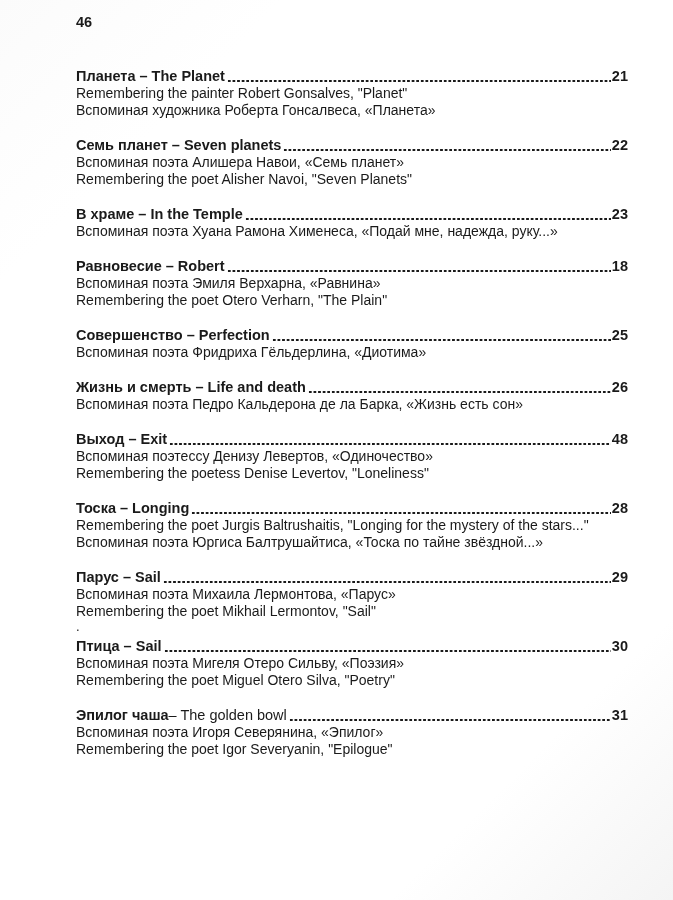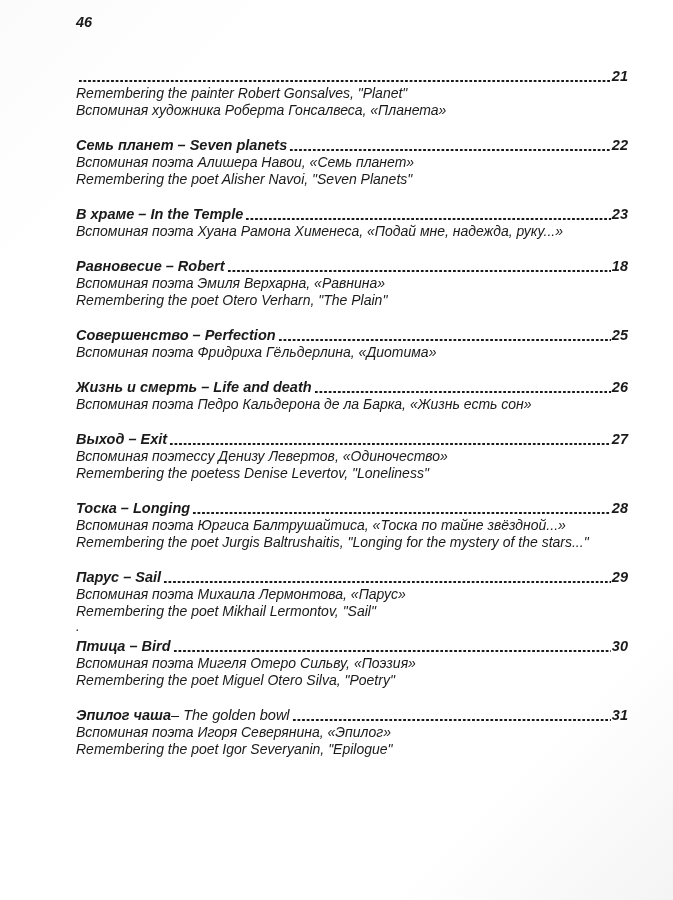--- a/index.html
+++ b/index.html
@@ -12,21 +12,20 @@
     font-family: "Liberation Sans", "DejaVu Sans", sans-serif;
     color: #1a1a1a;
     background: linear-gradient(135deg, #fbfbfb 0%, #ffffff 18%, #ffffff 82%, #f4f4f4 100%);
     overflow: hidden;
   }
   .page {
     box-sizing: border-box;
     width: 673px;
     height: 900px;
     padding: 14px 45px 0 76px;
-    font-style: italic;
   }
   .page-number {
     font-weight: bold;
     font-size: 14.5px;
     line-height: 17px;
     margin-bottom: 37px;
   }
   .entry {
     margin-bottom: 18px;
   }
@@ -67,20 +66,21 @@
 </style>
 </head>
 <body>
 
 <div class="page">
   <div class="page-number">46</div>
 
   <div class="entries">
   <div class="entry">
     <div class="title-line">
+      <span class="t-bold">Планета – The Planet</span>
           <span class="t-reg"></span>
       <span class="leader"></span>
       <span class="pageref">21</span>
     </div>
     <div class="sub">Remembering the painter Robert Gonsalves, "Planet"</div>
     <div class="sub">Вспоминая художника Роберта Гонсалвеса, «Планета»</div>
 
   </div>
 
   <div class="entry">
@@ -138,54 +138,54 @@
     </div>
     <div class="sub">Вспоминая поэта Педро Кальдерона де ла Барка, «Жизнь есть сон»</div>
 
   </div>
 
   <div class="entry">
     <div class="title-line">
       <span class="t-bold">Выход – Exit</span>
           <span class="t-reg"></span>
       <span class="leader"></span>
-      <span class="pageref">27</span>
+      <span class="pageref">48</span>
     </div>
     <div class="sub">Вспоминая поэтессу Денизу Левертов, «Одиночество»</div>
     <div class="sub">Remembering the poetess Denise Levertov, "Loneliness"</div>
 
   </div>
 
   <div class="entry">
     <div class="title-line">
       <span class="t-bold">Тоска – Longing </span>
           <span class="t-reg"></span>
       <span class="leader"></span>
       <span class="pageref">28</span>
     </div>
+    <div class="sub">Remembering the poet Jurgis Baltrushaitis, "Longing for the mystery of the stars..."</div>
     <div class="sub">Вспоминая поэта Юргиса Балтрушайтиса, «Тоска по тайне звёздной...»</div>
-    <div class="sub">Remembering the poet Jurgis Baltrushaitis, "Longing for the mystery of the stars..."</div>
 
   </div>
 
   <div class="entry">
     <div class="title-line">
       <span class="t-bold">Парус – Sail</span>
           <span class="t-reg"></span>
       <span class="leader"></span>
       <span class="pageref">29</span>
     </div>
     <div class="sub">Вспоминая поэта Михаила Лермонтова, «Парус»</div>
     <div class="sub">Remembering the poet Mikhail Lermontov, "Sail"</div>
     <div class="extra">.</div>
   </div>
 
   <div class="entry">
     <div class="title-line">
-      <span class="t-bold">Птица – Bird</span>
+      <span class="t-bold">Птица – Sail</span>
           <span class="t-reg"></span>
       <span class="leader"></span>
       <span class="pageref">30</span>
     </div>
     <div class="sub">Вспоминая поэта Мигеля Отеро Сильву, «Поэзия»</div>
     <div class="sub">Remembering the poet Miguel Otero Silva, "Poetry"</div>
 
   </div>
 
   <div class="entry">

